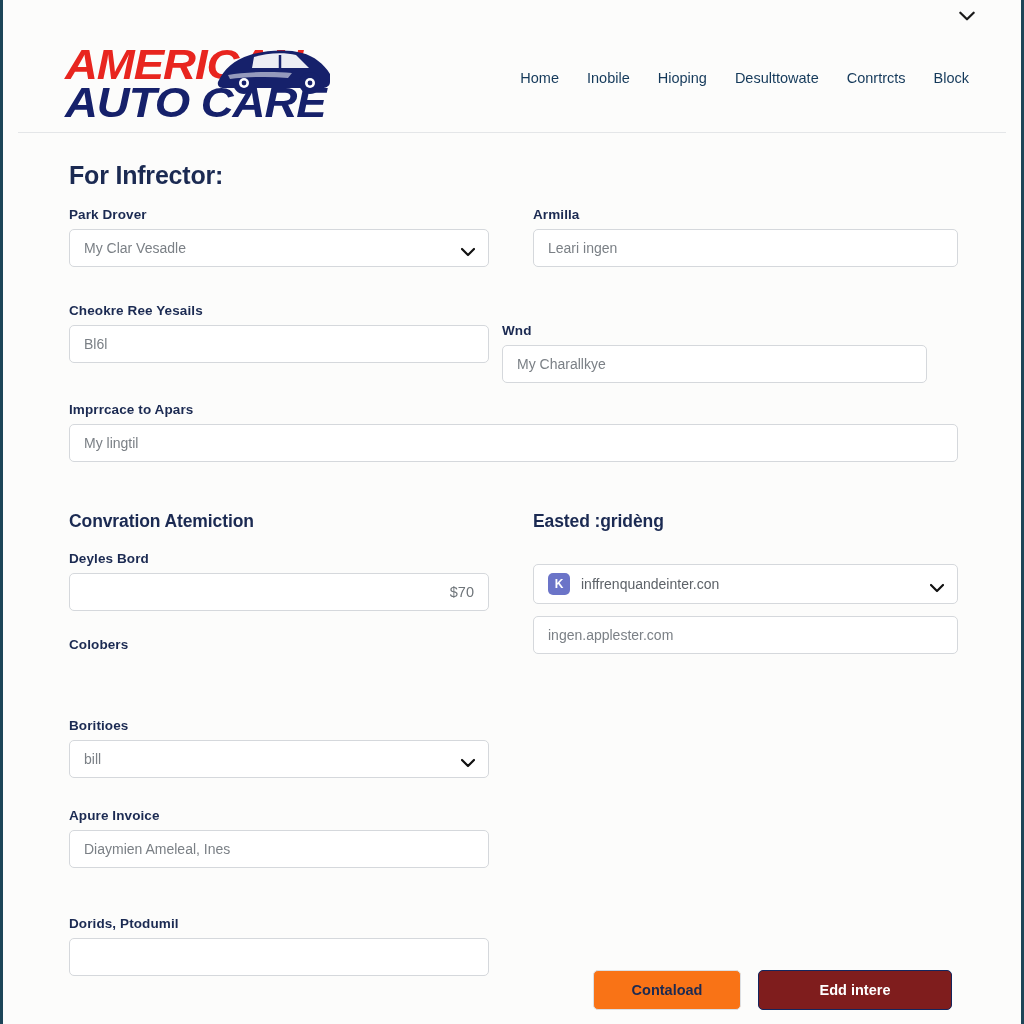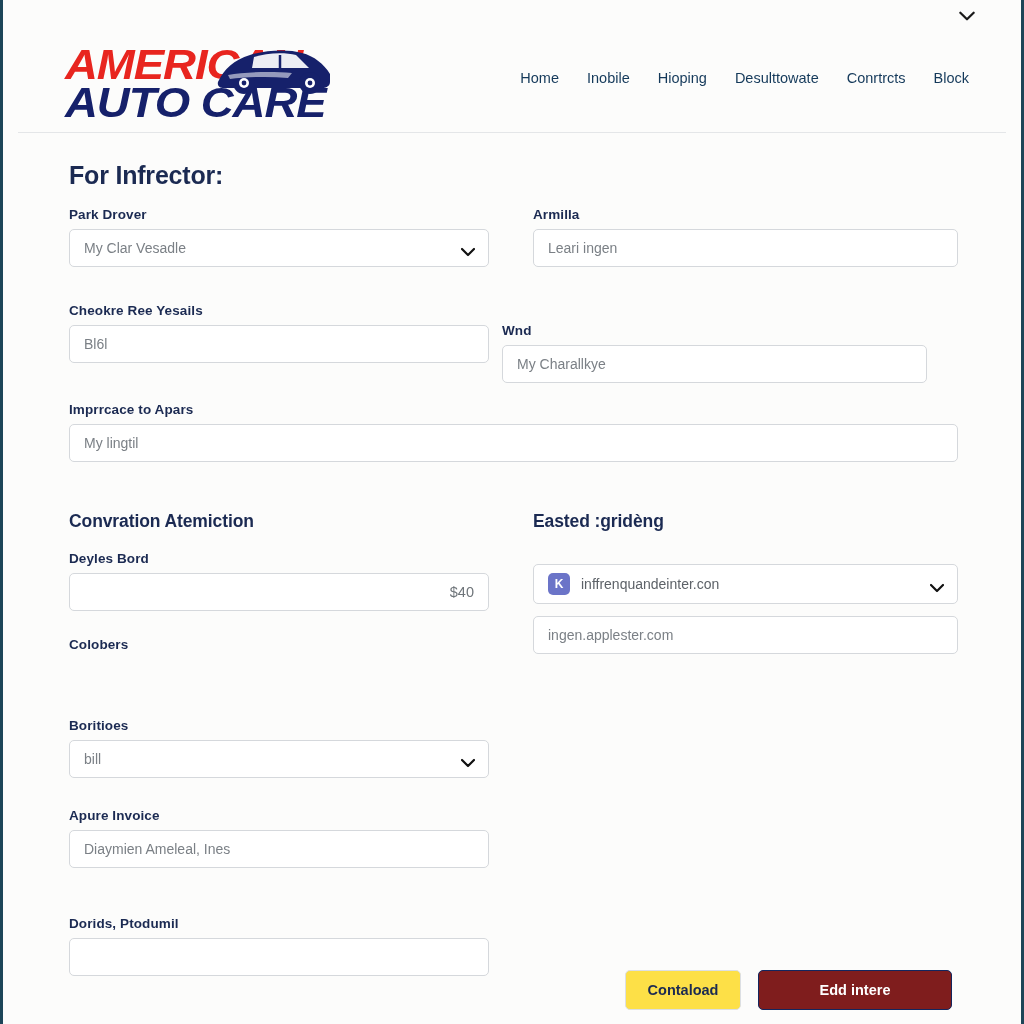--- a/index.html
+++ b/index.html
@@ -117,21 +117,21 @@
     position: absolute; right: 69px; bottom: 14px;
     display: flex; align-items: center; gap: 17px;
   }
   .btn {
     height: 40px; border-radius: 5px;
     display: flex; align-items: center; justify-content: center;
     font-size: 14.5px; font-weight: 700;
     cursor: pointer; white-space: nowrap;
   }
   .btn-secondary {
-    width: 116px; background: #fde047;
+    width: 148px; background: #f97316;
     border: 1px solid #dcdfe3; color: #1b2a52;
   }
   .btn-primary {
     width: 194px; background: #7f1d1d;
     border: 1px solid #13265e; color: #ffffff;
   }
 </style>
 </head>
 <body>
 
@@ -219,21 +219,21 @@
       </div>
     </div>
 
     <div class="section-title" style="position:absolute; left:66px; top:378px;">Convration Atemiction</div>
 
     <div class="section-title" style="position:absolute; left:530px; top:378px;">Easted :gridèng</div>
 
     <div class="field" style="left:66px; top:418px; width:420px;">
       <div class="field-label">Deyles Bord</div>
       <div class="control">
-        <span class="value right">$40</span>
+        <span class="value right">$70</span>
       </div>
     </div>
 
     <div class="field" style="left:530px; top:431px; width:425px;">
       <div class="control has-chevron" style="height:40px;">
         <span class="badge-icon">K</span>
         <span class="value" style="color:#5d6268;">inffrenquandeinter.con</span>
         <span class="chev">
           <svg viewBox="0 0 14 9" width="14" height="9" fill="none" stroke="currentColor" stroke-width="2.2" stroke-linecap="round" stroke-linejoin="round">
               <path d="M1 1.5 L7 7.5 L13 1.5"></path>

